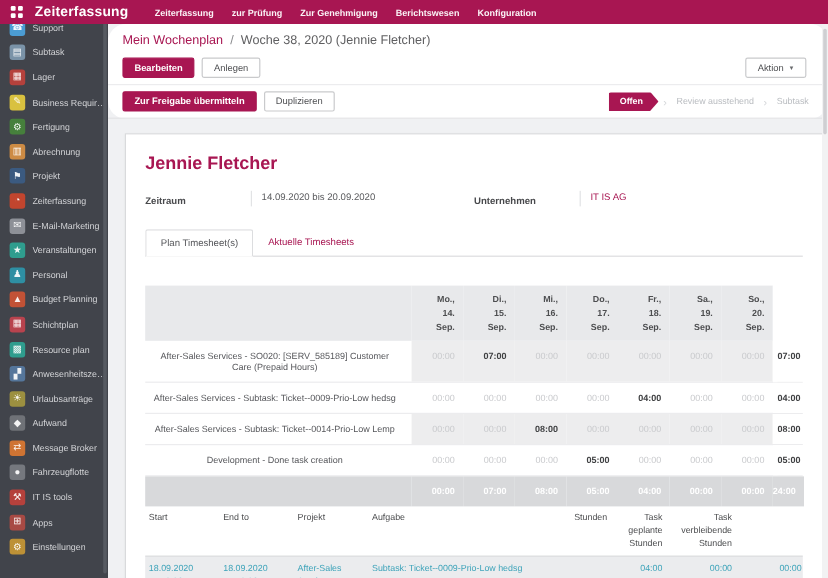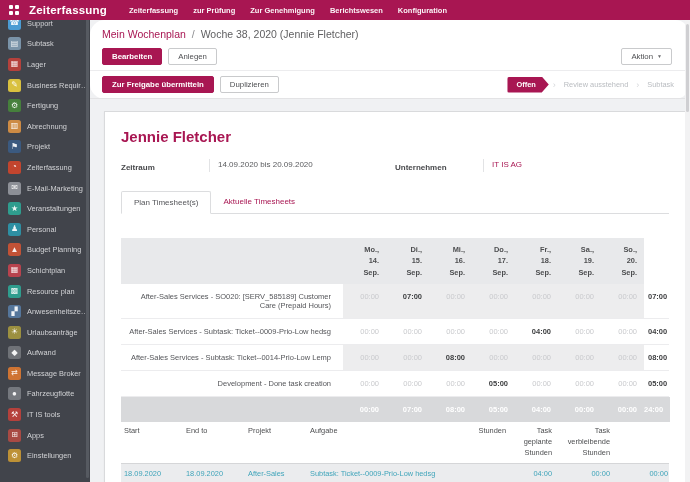--- a/index.html
+++ b/index.html
@@ -73,21 +73,21 @@
   .tab.active{background:#fff;border:1px solid #dcdddf;border-bottom:1px solid #fff;border-radius:2px 2px 0 0;color:#55565a;}
   
   .plan-table{}
   .p-row{display:grid;grid-template-columns:222px repeat(7,43px) 1fr;}
   .p-head .p-cell{background:#e8e9eb;font-size:7.4px;font-weight:700;color:#4d4e50;
     text-align:right;padding:6px 7px 6px 0;white-space:pre-line;line-height:1.55;}
   .p-head .p-cell.first{background:#e8e9eb;}
   .p-head .p-cell.total-col{background:#fff;}
   .p-cell{font-size:7.5px;}
   .p-body .p-row{border-bottom:1px solid #ececee;}
-  .p-label{color:#55565a;padding:8px 12px 8px 6px;text-align:right;}
+  .p-label{color:#55565a;padding:8px 12px 8px 6px;text-align:center;}
   .p-val{color:#c9cacd;text-align:right;padding:8px 7px 8px 0;cursor:pointer;}
   .p-val.strong{color:#3f4042;font-weight:700;}
   .p-row.striped .p-val{background:#ededee;}
   .p-row .p-val.total-col{background:#fff;border-left:4px solid #fff;color:#3f4042;font-weight:700;}
   .p-totals .p-cell{background:#d8d9db;color:#fff;font-weight:700;text-align:right;padding:8px 7px 8px 0;}
   .p-totals .p-cell.first{text-align:left;}
   
   .ts-grid{display:grid;grid-template-columns:62px 62px 62px 146px 56px 46px 58px 58px;}
   .ts-head .ts-cell{font-size:7.4px;font-weight:400;color:#4d4e50;padding:4px 3px;white-space:pre-line;line-height:1.45;}
   .ts-head{border-bottom:1px solid #d5d6d8;}

